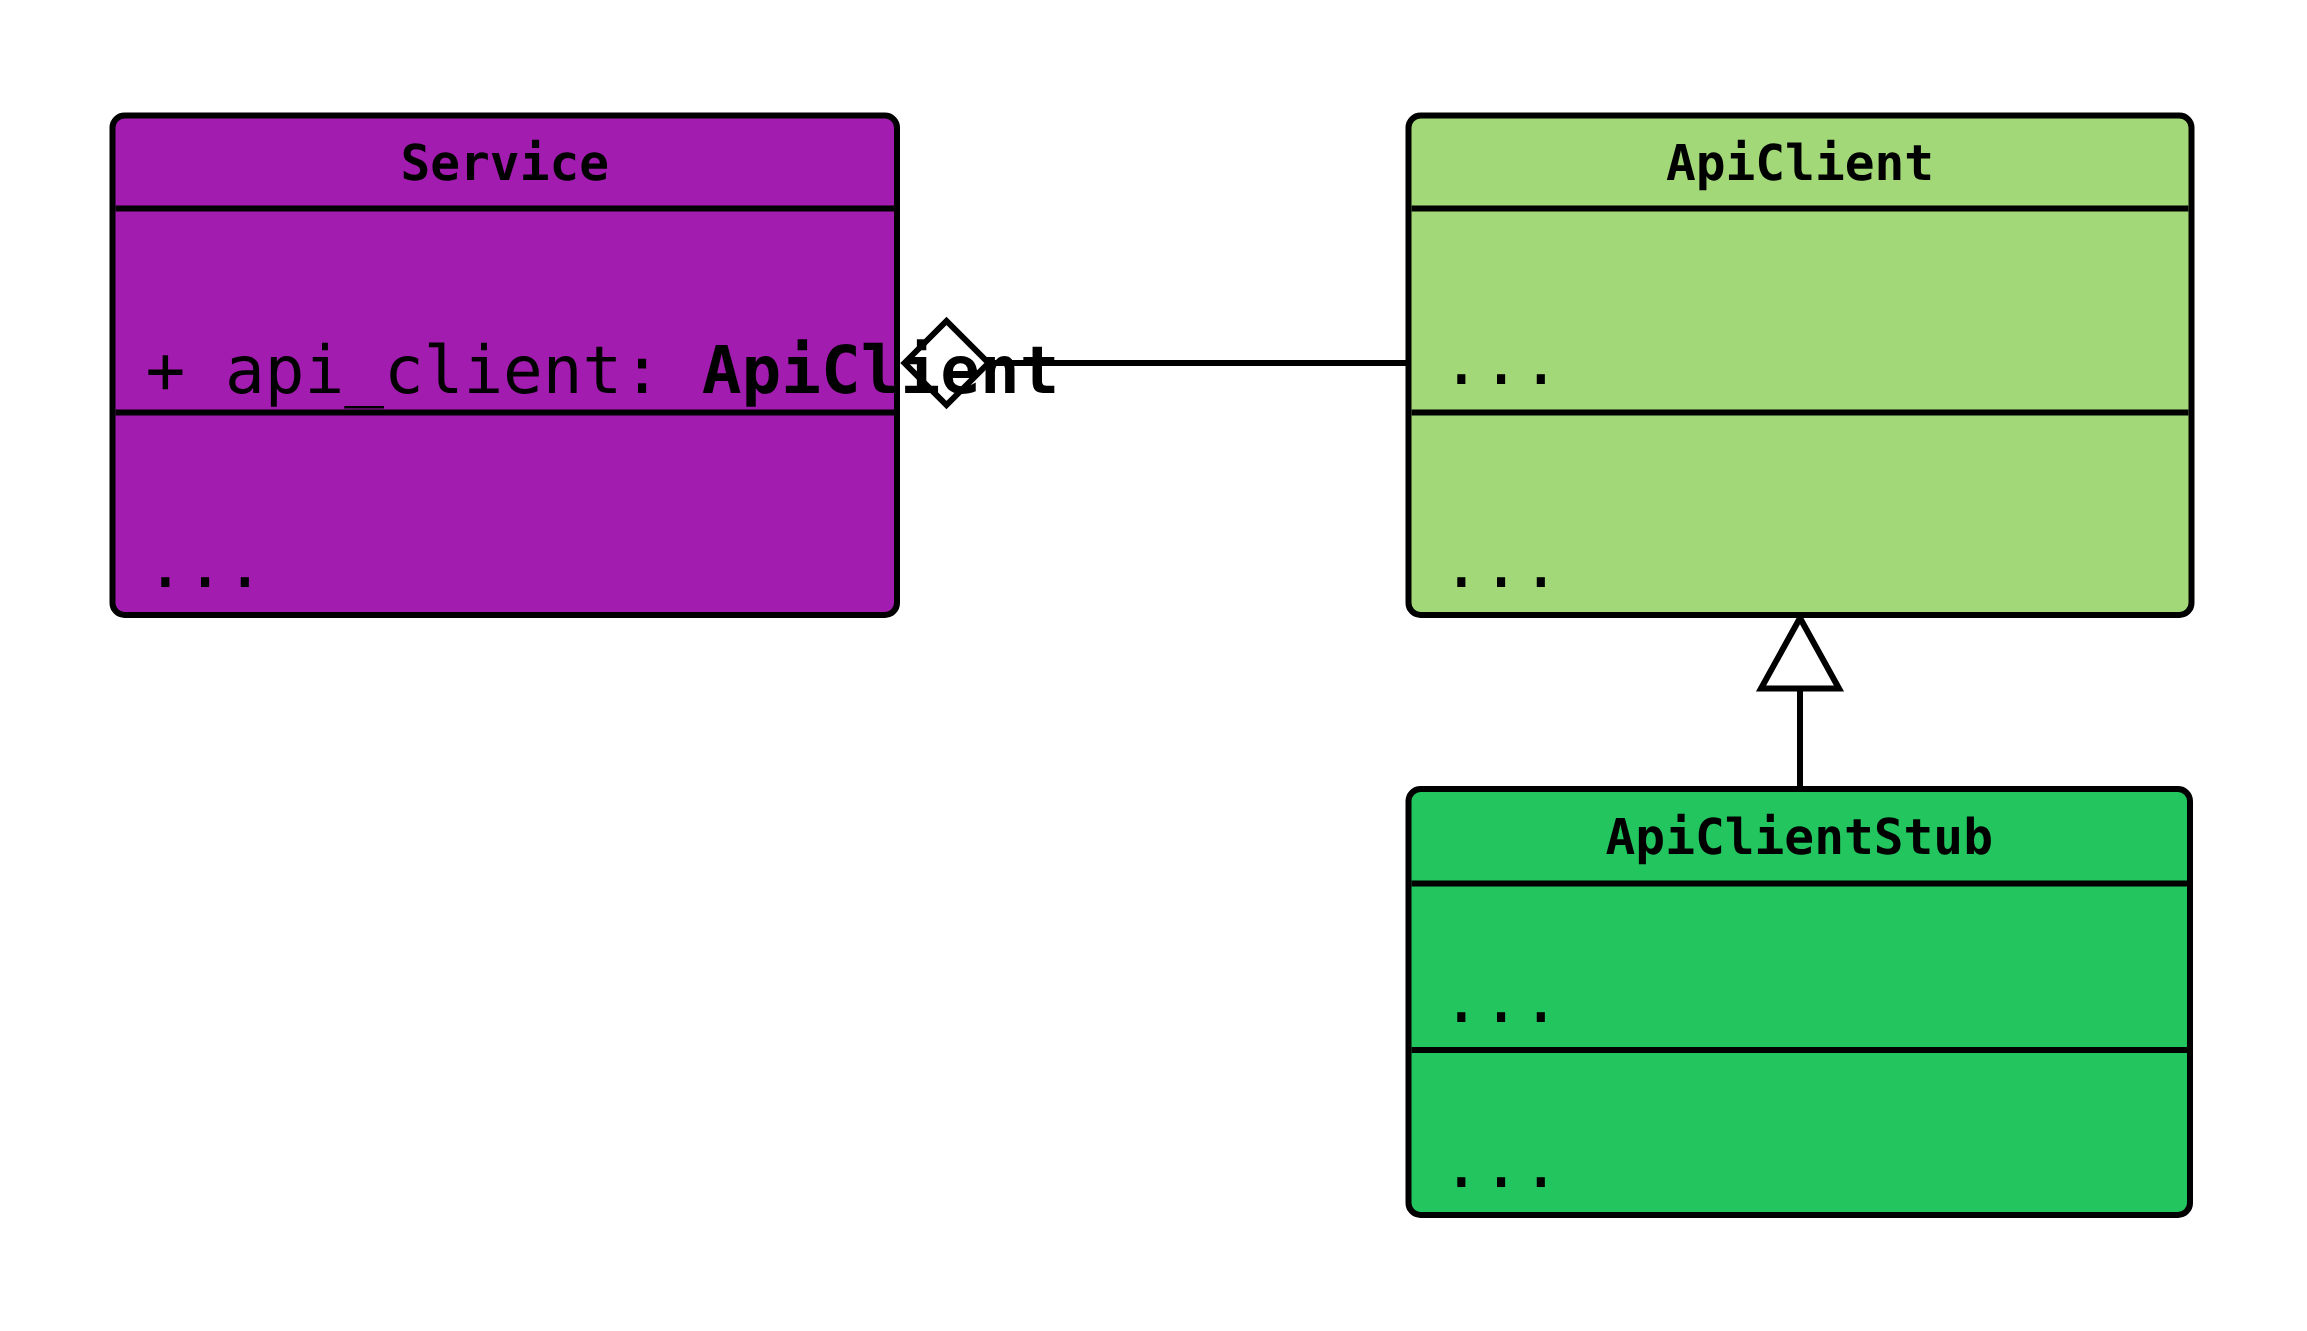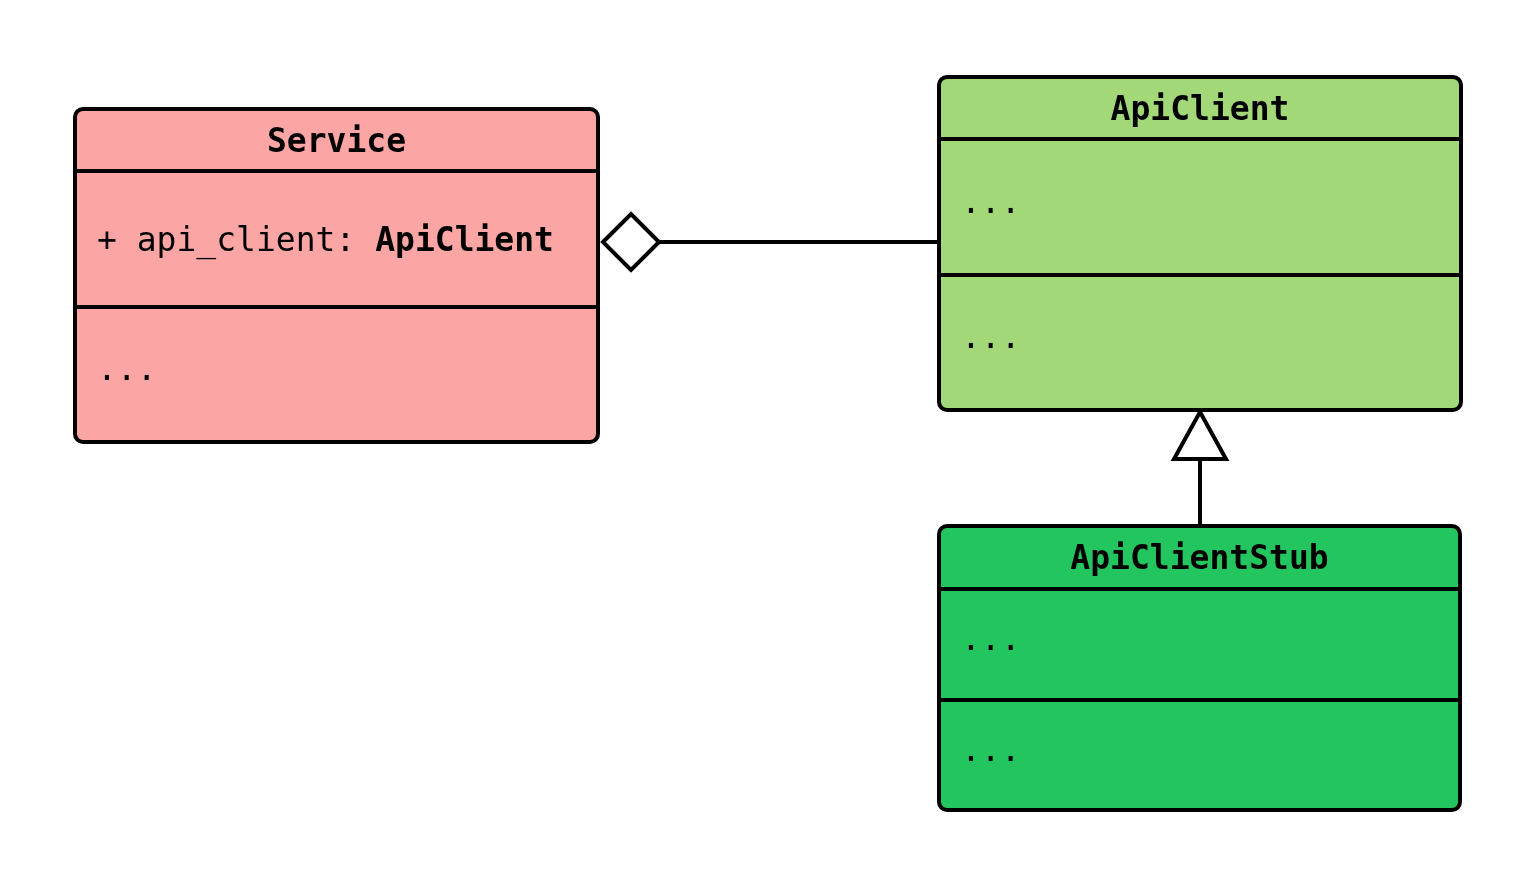--- a/index.html
+++ b/index.html
@@ -30,23 +30,23 @@
     align-items: center;
     justify-content: center;
     font-weight: bold;
     font-size: 33px;
     color: #000000;
     border-bottom: 4px solid #000000;
     flex: 0 0 auto;
   }
   .class-section {
     display: flex;
-    align-items: center;
+    align-items: flex-end;
     padding-left: 20px;
-    font-size: 33px;
+    font-size: 44px;
     color: #000000;
     white-space: pre;
   }
   .with-divider { border-bottom: 4px solid #000000; }
   .grow { flex: 1 1 auto; }
   .dots { transform: translateY(-6px); }
   .type-name { font-weight: bold; }
 
   
   .box-service       { left: 73px;  top: 75px;  width: 527px; height: 337px; }
@@ -81,21 +81,21 @@
     <g>
       <line class="connector-line" x1="657" y1="242" x2="939" y2="242"></line>
       <polygon class="connector-shape" points="603,242 631,214 659,242 631,270"></polygon>
     </g>
     <g>
       <line class="connector-line" x1="1200" y1="457" x2="1200" y2="526"></line>
       <polygon class="connector-shape" points="1200,412 1174,459 1226,459"></polygon>
     </g>
   </svg>
 
-  <div class="class-box box-service" data-bind-bg="diagram.classes.0.fill" style="background-color: #fca5a5; margin-top: 32px;">
+  <div class="class-box box-service" data-bind-bg="diagram.classes.0.fill" style="background-color: #a21caf;">
     <div class="class-title" data-bind="diagram.classes.0.name">Service</div>
     <div class="class-section attrs with-divider">
       <span class="member"><span data-bind="diagram.classes.0.attribute_prefix">+ api_client: </span><span class="type-name" data-bind="diagram.classes.0.attribute_type">ApiClient</span></span>
     </div>
     <div class="class-section grow">
       <span class="dots" data-bind="diagram.classes.0.methods_placeholder">...</span>
     </div>
   </div>
 
   <div class="class-box box-apiclient" data-bind-bg="diagram.classes.1.fill" style="background-color: rgb(162, 216, 120);">

